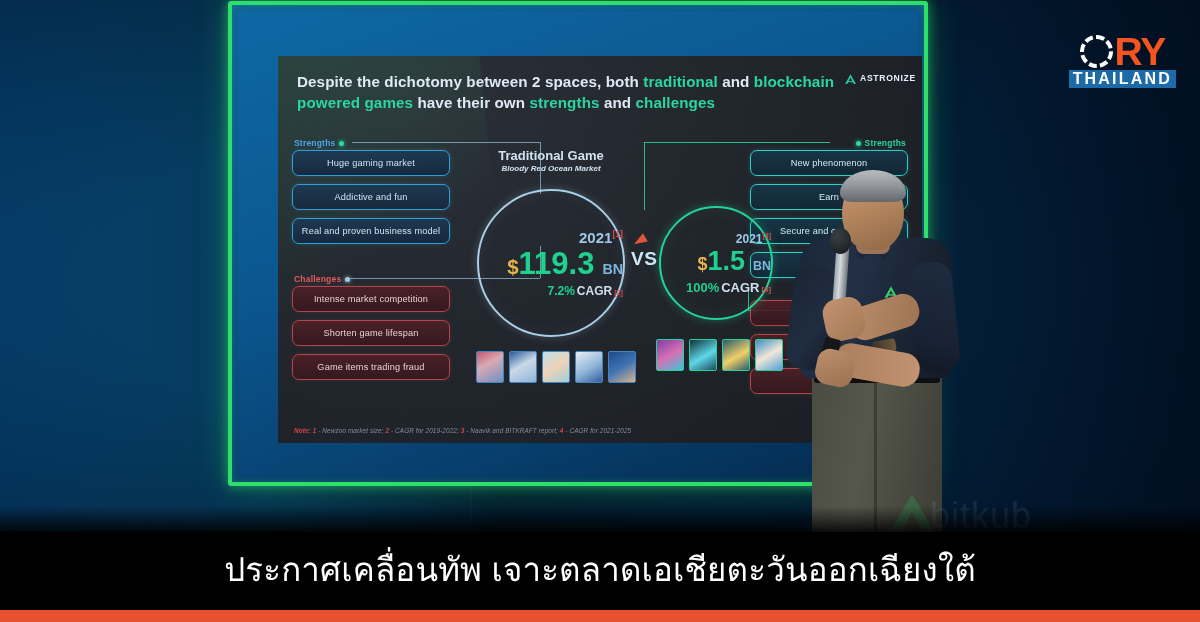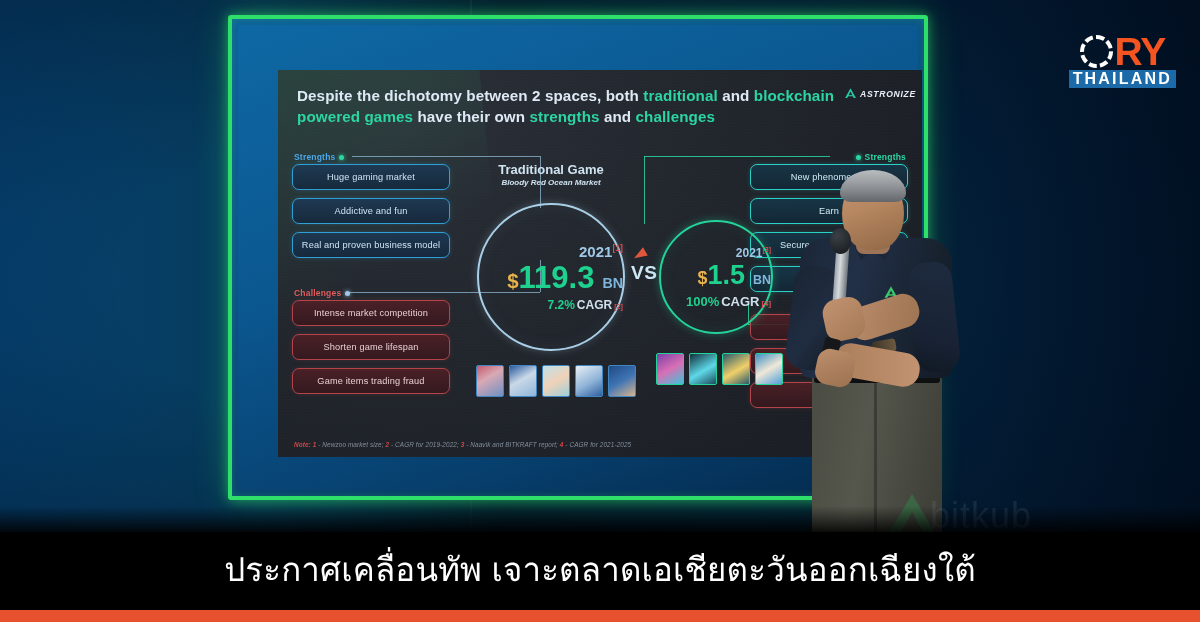--- a/index.html
+++ b/index.html
@@ -30,21 +30,21 @@
     position: absolute; inset: 0;
     background: radial-gradient(75% 70% at 40% 45%, rgba(0,0,0,0) 40%, rgba(0,10,25,.55) 100%);
   }
   .wall-seam {
     position: absolute; top: 0; bottom: 0; width: 2px;
     background: linear-gradient(180deg, rgba(255,255,255,.05), rgba(255,255,255,.02));
   }
 
   
   .tv-outer {
-    position: absolute; left: 228px; top: 15px; width: 700px; height: 485px;
+    position: absolute; left: 228px; top: 1px; width: 700px; height: 485px;
     border: 4px solid #2ee06a;
     border-radius: 3px;
     box-shadow:
       0 0 12px rgba(46,224,106,.55),
       0 0 34px rgba(46,224,106,.30),
       inset 0 0 10px rgba(46,224,106,.25);
     background: linear-gradient(160deg, #0d6099 0%, #0a5288 35%, #073f6c 70%, #05294b 100%);
     padding: 4px;
   }
   .tv-bezel {
@@ -76,21 +76,21 @@
   
   .headline {
     position: absolute; left: 19px; top: 16px; width: 560px;
     font-size: 15.2px; font-weight: 700; line-height: 1.38;
     color: #dfe9f5; letter-spacing: .1px;
   }
   .hl-teal { color: #2bd6a2; }
 
   .astronize {
     position: absolute; right: 6px; top: 17px;
-    display: flex; align-items: flex-end; gap: 3px; font-style: italic;
+    display: flex; align-items: flex-start; gap: 3px;
   }
   .astronize .mark { width: 13px; height: 12px; }
   .astronize .txt {
     font-size: 8.6px; font-weight: 700; letter-spacing: .7px; color: #e8eef5;
   }
 
   
   .col-head {
     position: absolute; font-size: 8.5px; font-weight: 700; letter-spacing: .2px;
     display: flex; align-items: center; gap: 4px; white-space: nowrap;

